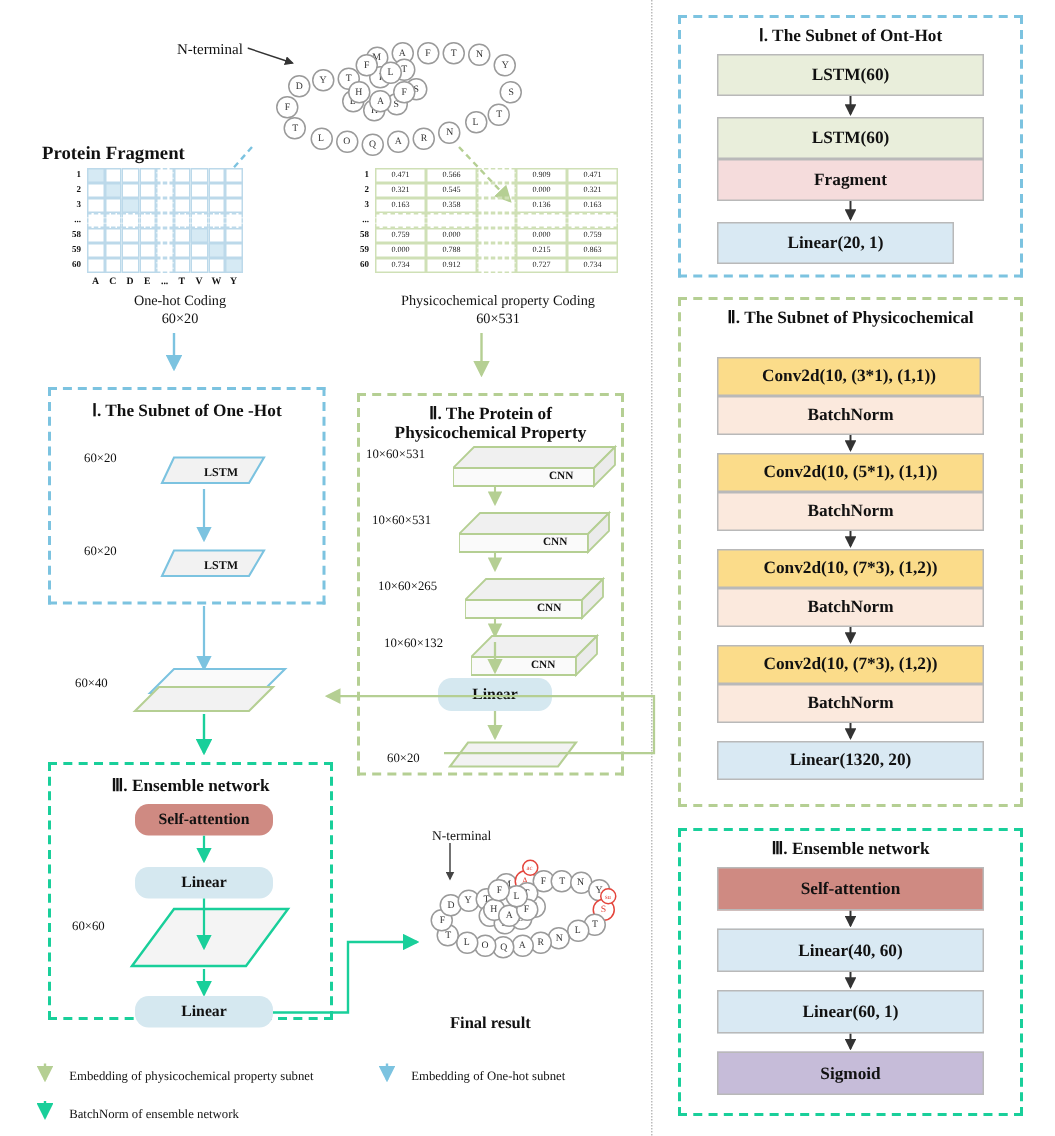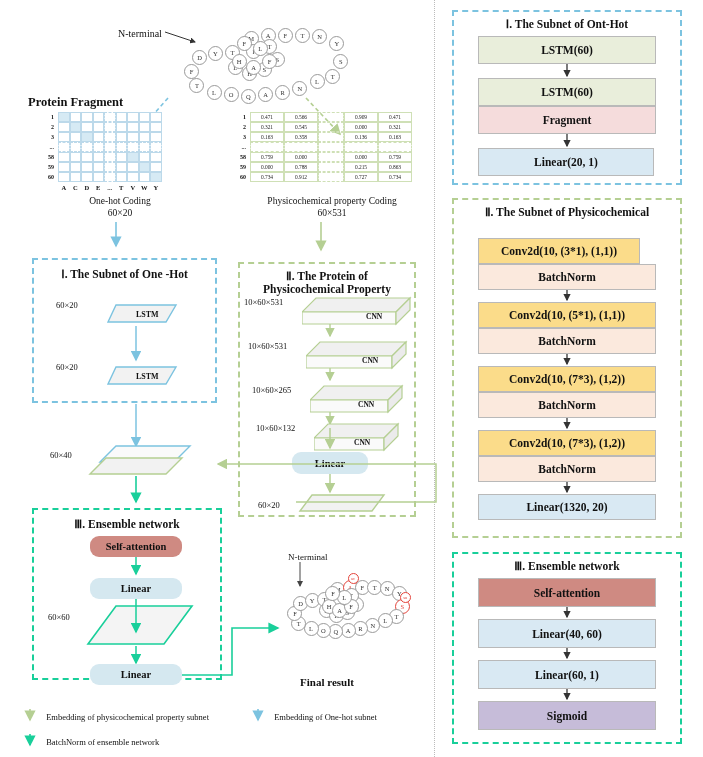--- a/index.html
+++ b/index.html
@@ -496,28 +496,28 @@
           <path d="M0,0 L6,3 L0,6 z" fill="#333"></path>
         </marker>
       </defs>
       <line x1="6" y1="0" x2="6" y2="12" stroke="#333" stroke-width="1.3" marker-end="url(#mrp12ax)"></line>
       <defs>
         <marker id="mrp12ax" markerWidth="6" markerHeight="6" refX="5" refY="3" orient="auto">
           <path d="M0,0 L6,3 L0,6 z" fill="#333"></path>
         </marker>
       </defs>
     </svg>
-    <div class="stackbox" style="left: 478px; top: 148px; width: 176px; height: 28px; background: rgb(217, 233, 243);">Linear(20, 1)</div>
+    <div class="stackbox" style="left: 478px; top: 148px; width: 158px; height: 28px; background: rgb(217, 233, 243);">Linear(20, 1)</div>
   </div>
 
 <div class="panel dash-green" style="left:452px;top:198px;width:230px;height:340px;">
   <div class="panel-title" style="top:6px;">Ⅱ. The Subnet of Physicochemical</div>
 </div>
 <div id="rp2">
-    <div class="stackbox" style="left: 478px; top: 238px; width: 162px; height: 26px; background: rgb(251, 220, 138);">Conv2d(10, (3*1), (1,1))</div>
+    <div class="stackbox" style="left: 478px; top: 238px; width: 176px; height: 26px; background: rgb(251, 220, 138);">Conv2d(10, (3*1), (1,1))</div>
     <div class="stackbox" style="left: 478px; top: 264px; width: 178px; height: 26px; background: rgb(251, 233, 221);">BatchNorm</div>
     <svg class="abs" width="12" height="14" style="left: 561px; top: 290px;">
       <defs>
         <marker id="mrp21" markerWidth="6" markerHeight="6" refX="5" refY="3" orient="auto">
           <path d="M0,0 L6,3 L0,6 z" fill="#333"></path>
         </marker>
       </defs>
       <line x1="6" y1="0" x2="6" y2="10" stroke="#333" stroke-width="1.3" marker-end="url(#mrp21ax)"></line>
       <defs>
         <marker id="mrp21ax" markerWidth="6" markerHeight="6" refX="5" refY="3" orient="auto">

